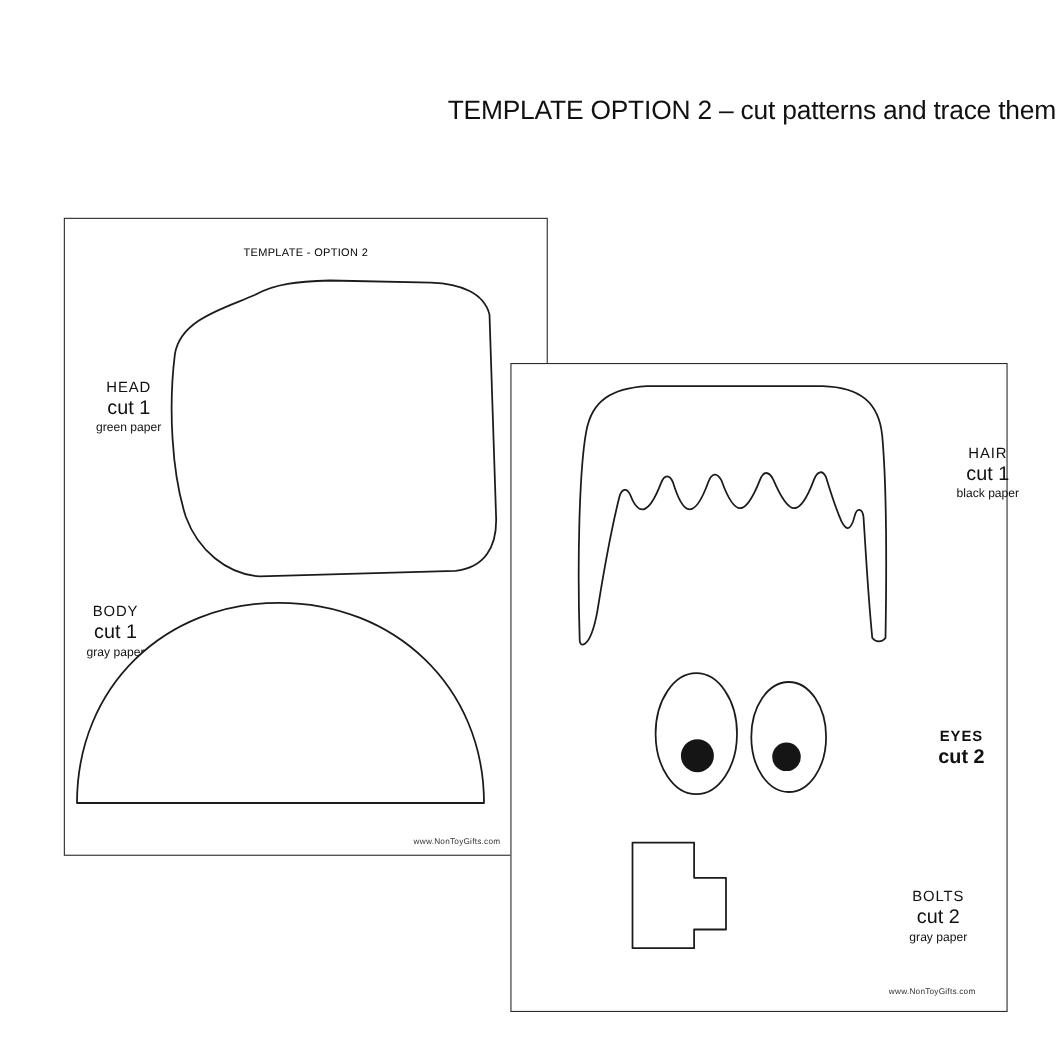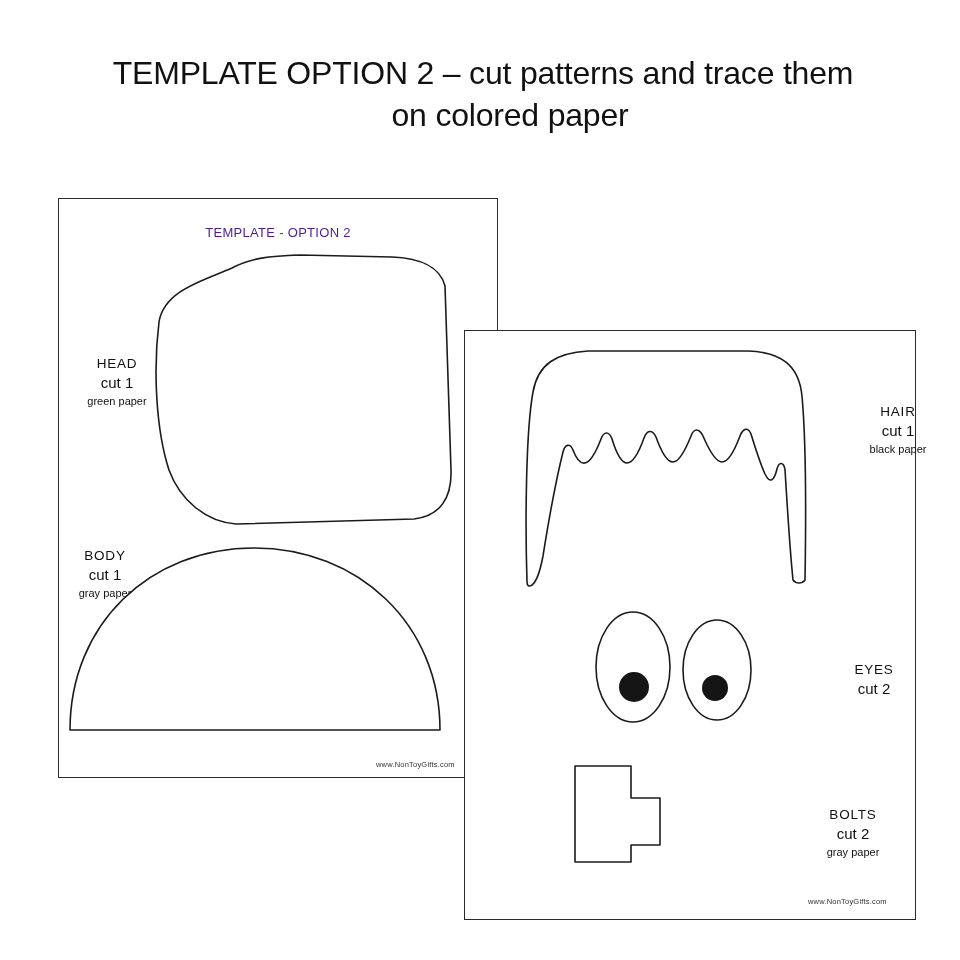--- a/index.html
+++ b/index.html
@@ -14,24 +14,24 @@
     background: #ffffff;
     overflow: hidden;
     font-family: "Liberation Sans", sans-serif;
     color: #1a1a1a;
   }
 
   
   .heading {
     position: absolute;
     left: 0;
-    top: 52px;
+    top: 80px;
     width: 960px;
-    text-align: center;
-    font-size: 32px;
+    text-align: right;
+    font-size: 24px;
     line-height: 42px;
     font-weight: 400;
     letter-spacing: -0.2px;
     color: #111111;
   }
   .heading .line1 { display: block; padding-left: 6px; }
   .heading .line2 { display: block; padding-left: 60px; }
 
   
   .sheet {
@@ -52,51 +52,51 @@
     width: 452px;
     height: 590px;
   }
 
   .sheet-title {
     position: absolute;
     left: 0;
     top: 26px;
     width: 100%;
     text-align: center;
-    font-size: 13px;
+    font-size: 10px;
     letter-spacing: 0.3px;
-    color: #4c1d95;
+    color: #000000;
   }
 
   
   .label {
     position: absolute;
     text-align: center;
     line-height: 19px;
     color: #111;
     white-space: nowrap;
   }
   .label .l-name {
     display: block;
     font-size: 13.5px;
     letter-spacing: 0.8px;
   }
   .label .l-qty {
     display: block;
-    font-size: 15px;
+    font-size: 18px;
   }
   .label .l-paper {
     display: block;
     font-size: 11px;
   }
 
-  #label-head { left: 64px; top: 342px; width: 106px; margin-top: 12px; }
+  #label-head { left: 64px; top: 342px; width: 106px; }
   #label-body { left: 52px; top: 546px; width: 106px; }
   #label-hair { left: 806px; top: 402px; width: 104px; padding-left: 40px; }
-  #label-eyes { left: 828px; top: 660px; width: 92px; }
+  #label-eyes { left: 828px; top: 660px; width: 92px; font-weight: bold; }
   #label-bolts { left: 798px; top: 805px; width: 110px; }
 
   
   .watermark {
     position: absolute;
     font-size: 7.5px;
     color: #333;
     letter-spacing: 0.2px;
     white-space: nowrap;
     text-align: right;
@@ -122,21 +122,20 @@
   }
   .pupil { fill: #151515; stroke: none; }
 </style>
 </head>
 <body>
 
 <div id="page">
 
   <div class="heading">
     <span class="line1">TEMPLATE OPTION 2 – cut patterns and trace them</span>
-    <span class="line2">on colored paper</span>
   </div>
 
   <div class="sheet" id="sheet-back">
     <div class="sheet-title">TEMPLATE - OPTION 2</div>
   </div>
 
   <div class="label" id="label-head">
     <span class="l-name">HEAD</span>
     <span class="l-qty">cut 1</span>
     <span class="l-paper">green paper</span>

